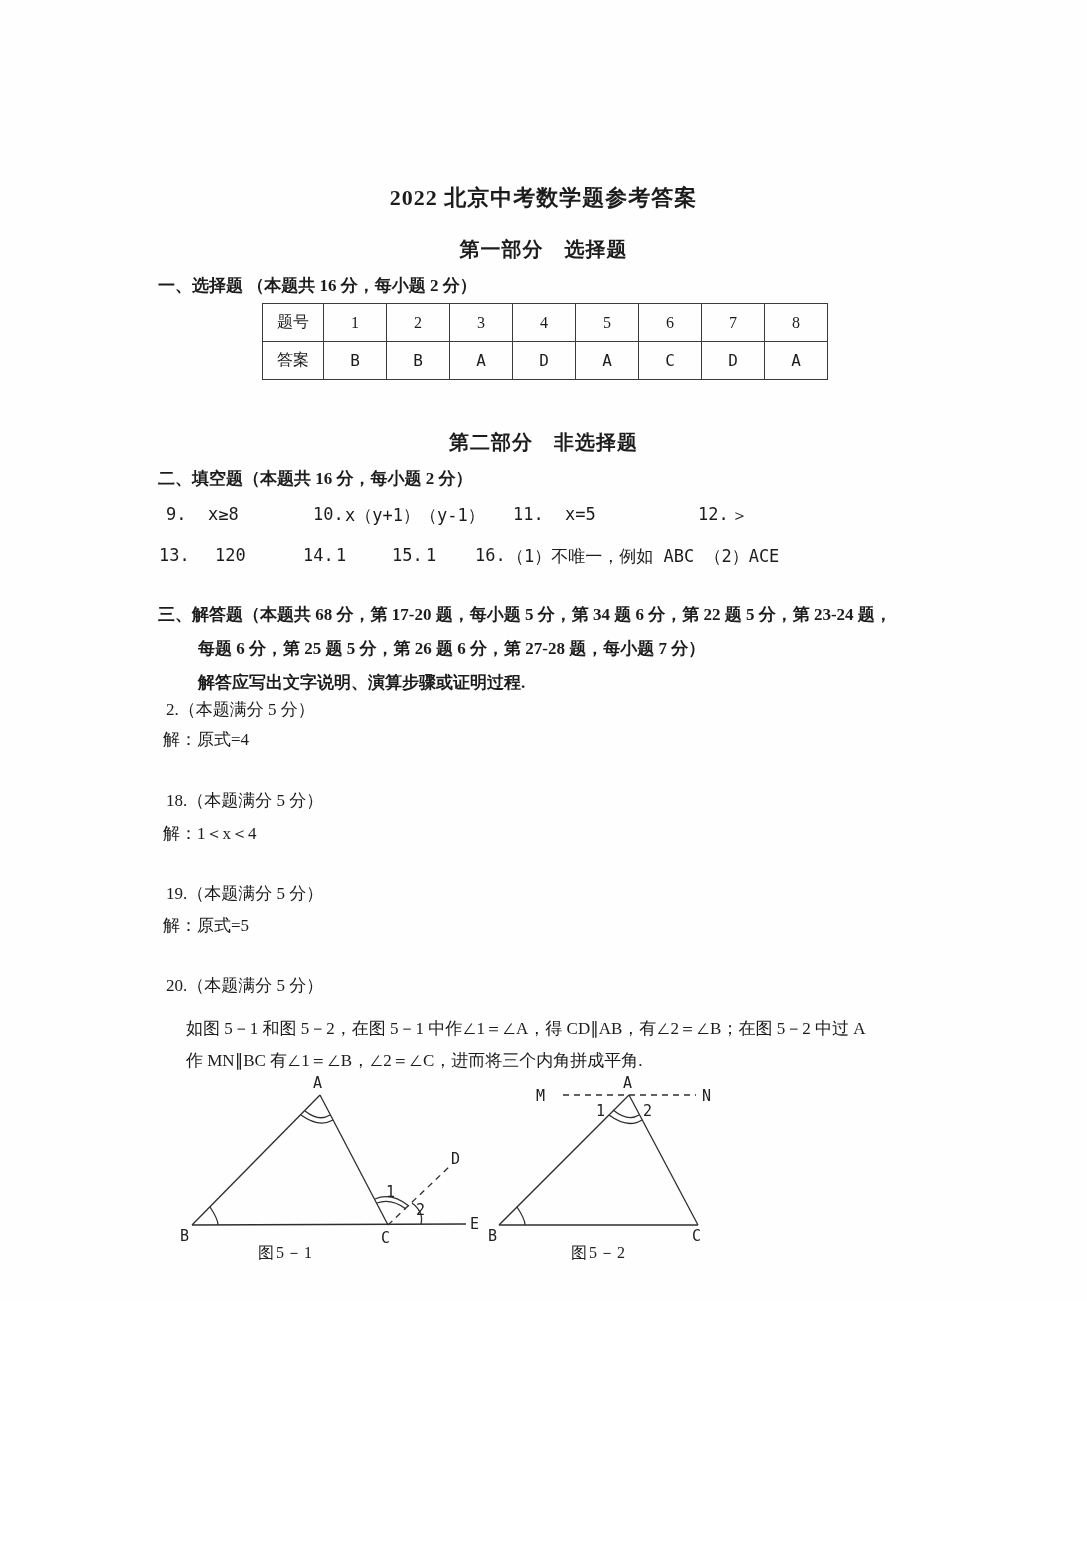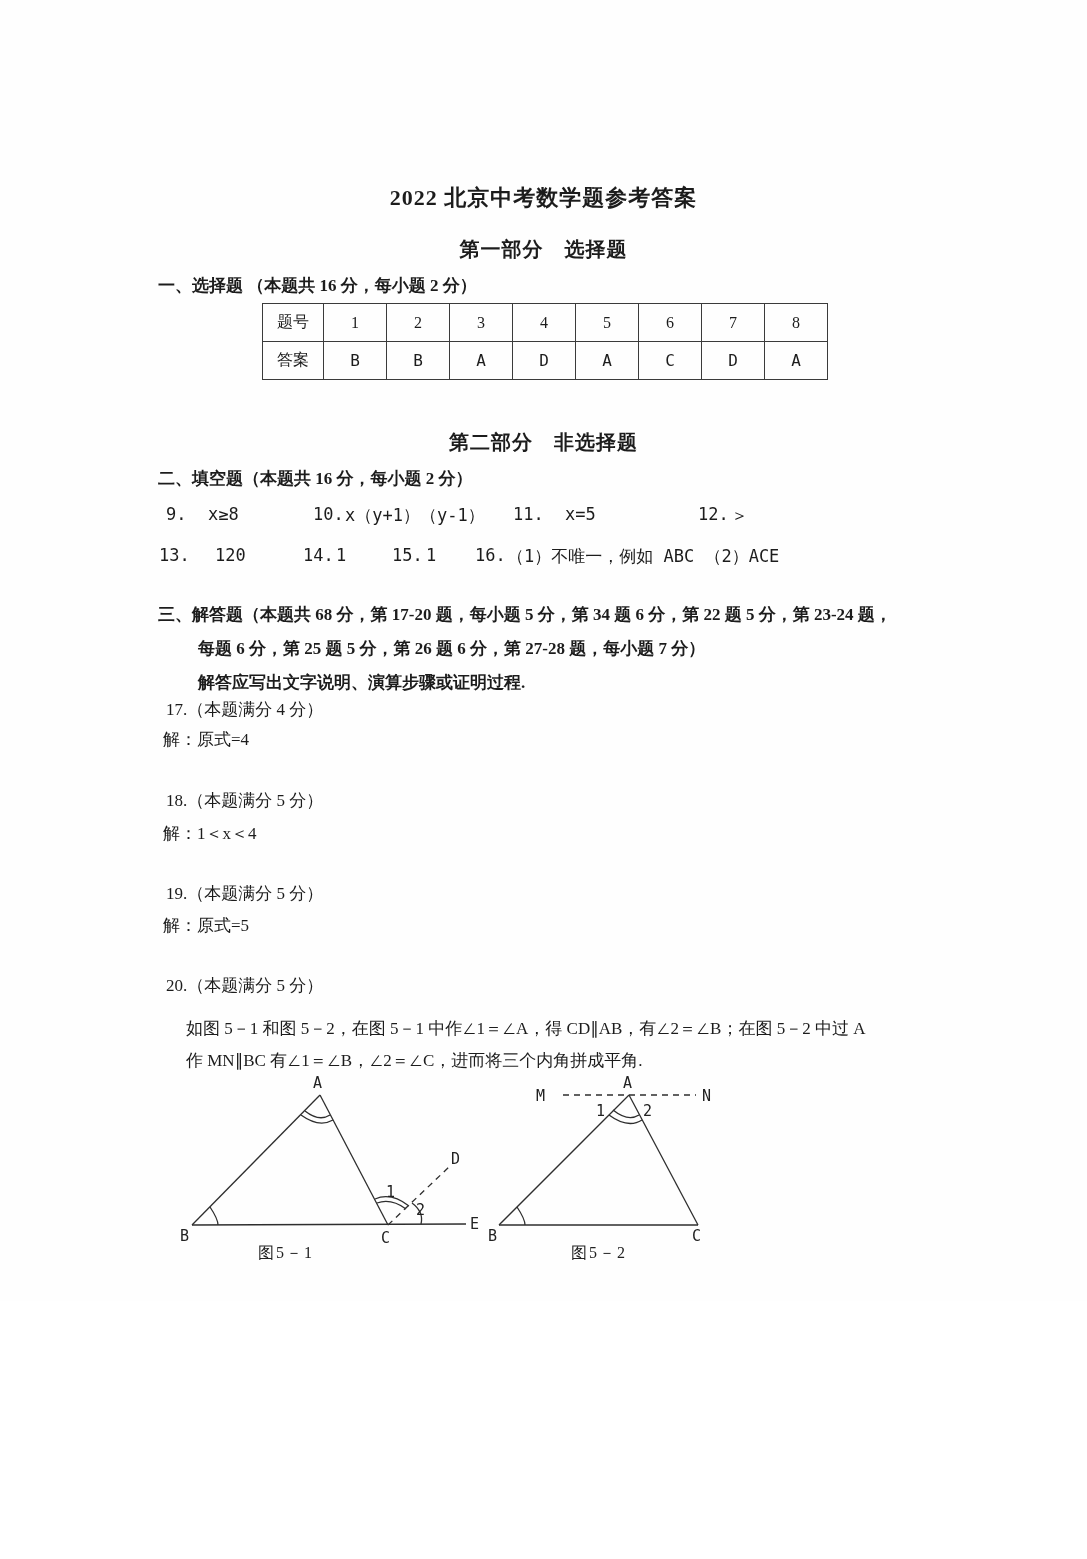--- a/index.html
+++ b/index.html
@@ -96,21 +96,21 @@
   <span class="abs body-text mono" style="left:336px;top:545px;">1</span>
   <span class="abs body-text mono" style="left:392px;top:545px;">15.</span>
   <span class="abs body-text mono" style="left:426px;top:545px;">1</span>
   <span class="abs body-text mono" style="left:475px;top:545px;">16.</span>
   <span class="abs body-text mono" style="left:507px;top:545px;">（1）不唯一，例如 ABC （2）ACE</span>
 
   <div class="abs bold section-line" style="left:158px;top:603px;">三、解答题（本题共 68 分，第 17-20 题，每小题 5 分，第 34 题 6 分，第 22 题 5 分，第 23-24 题，</div>
   <div class="abs bold section-line" style="left:198px;top:637px;">每题 6 分，第 25 题 5 分，第 26 题 6 分，第 27-28 题，每小题 7 分）</div>
   <div class="abs bold section-line" style="left:198px;top:671px;">解答应写出文字说明、演算步骤或证明过程.</div>
 
-  <div class="abs body-text" style="left:166px;top:698px;">17.（本题满分 4 分）</div>
+  <div class="abs body-text" style="left:166px;top:698px;">2.（本题满分 5 分）</div>
   <div class="abs body-text" style="left:163px;top:728px;">解：原式=4</div>
 
   <div class="abs body-text" style="left:166px;top:789px;">18.（本题满分 5 分）</div>
   <div class="abs body-text" style="left:163px;top:822px;">解：1＜x＜4</div>
 
   <div class="abs body-text" style="left:166px;top:882px;">19.（本题满分 5 分）</div>
   <div class="abs body-text" style="left:163px;top:914px;">解：原式=5</div>
 
   <div class="abs body-text" style="left:166px;top:974px;">20.（本题满分 5 分）</div>
   <div class="abs body-text" style="left:186px;top:1017px;">如图 5－1 和图 5－2，在图 5－1 中作∠1＝∠A，得 CD∥AB，有∠2＝∠B；在图 5－2 中过 A</div>

